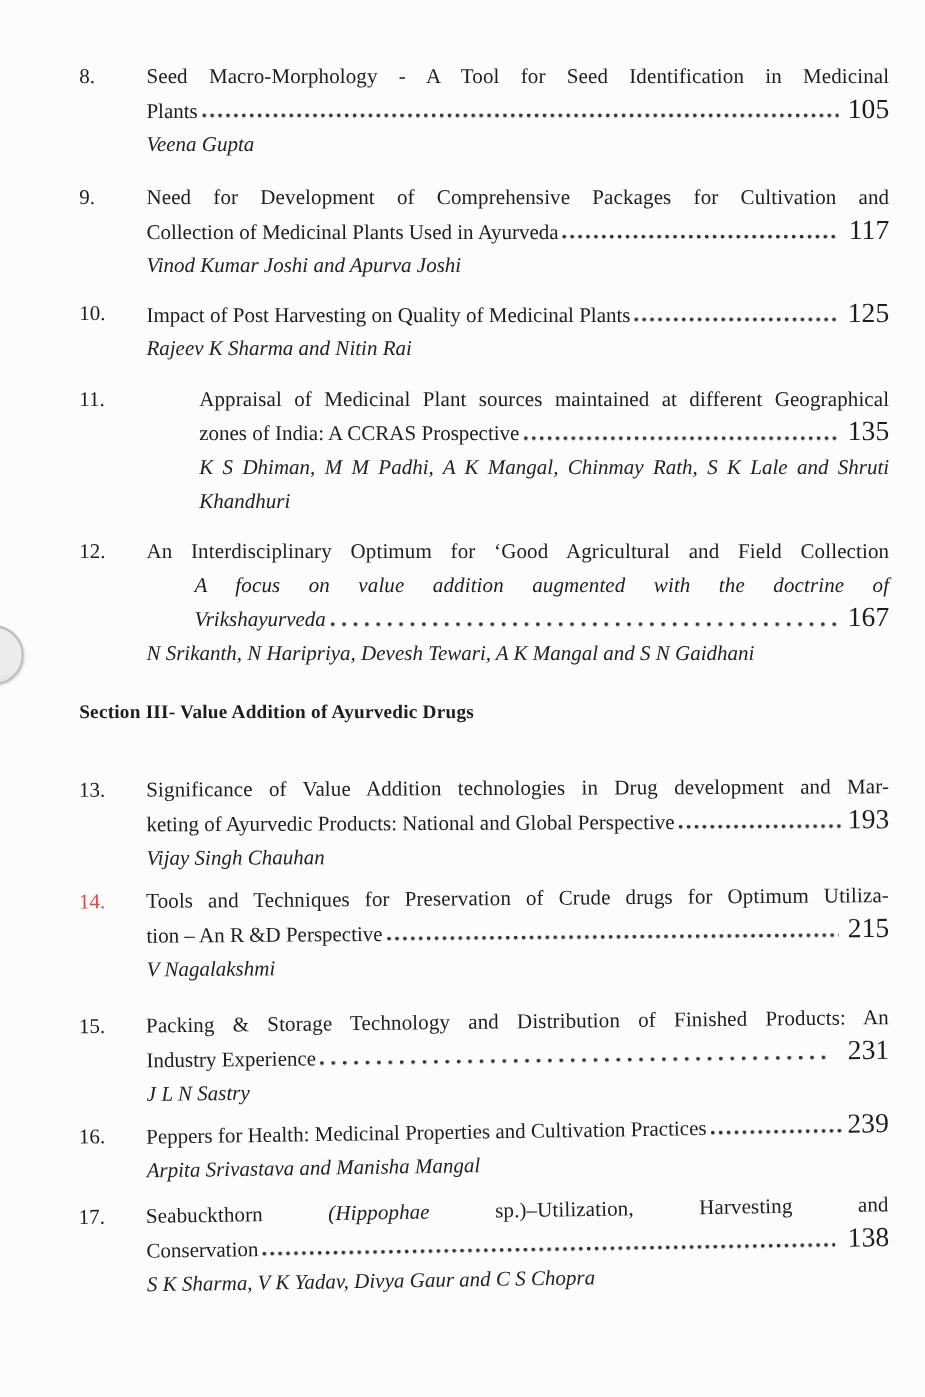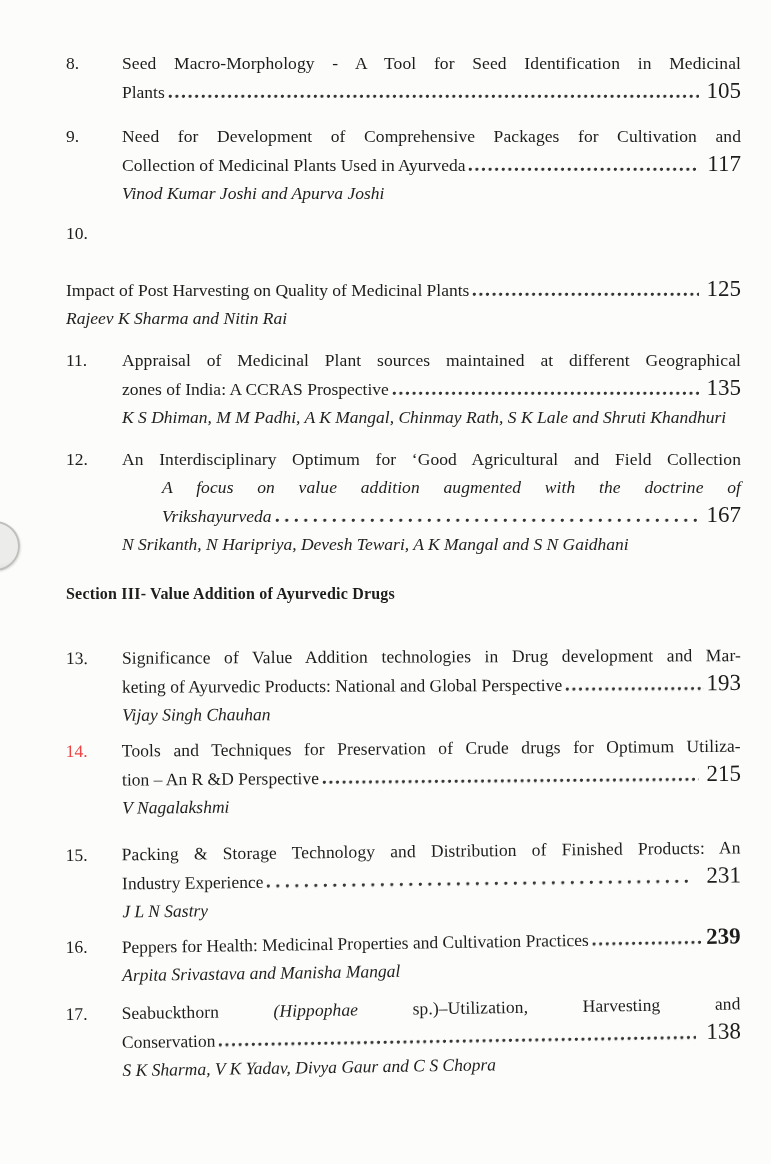--- a/index.html
+++ b/index.html
@@ -59,41 +59,42 @@
   .r4{transform:rotate(-0.9deg);transform-origin:0 50%;}
   .faded{color:#ef4444;}
   .punch-hole{
     position:absolute;left:-30px;top:521px;width:46px;height:46px;
     border-radius:50%;
     background:radial-gradient(circle at 60% 40%,#ececea 0 55%,#dcdcd9 80%,#cfcfcc 100%);
     border:2px solid #bfbfbb;
     box-shadow:1px 1px 2px rgba(0,0,0,.12);
   }
   
-  .e8{margin-bottom:16px;} .e9{margin-bottom:12px;} .e10{margin-bottom:14px;flex-direction:column;}
-  .e11{margin-bottom:14px;} .e12{margin-bottom:22px;}
+  .e8{margin-bottom:16px;} .e9{margin-bottom:12px;} .e10{margin-bottom:14px;}
+  .e11{margin-bottom:14px;gap:44px;} .e12{margin-bottom:22px;}
   .e13{margin-bottom:8px;} .e14{margin-bottom:19px;} .e15{margin-bottom:7px;}
   .e16{margin-bottom:10px;} .e17{margin-bottom:0;}
 </style>
 </head>
 <body>
 
 <div class="page">
 
   <div class="punch-hole"></div>
 
   <div class="entry e8">
     <div class="num">8.</div>
     <div class="body">
       <div class="tline">Seed Macro-Morphology - A Tool for Seed Identification in Medicinal</div>
       <div class="tail">
         <span class="tx">Plants</span>
         <span class="dots"></span>
         <span class="pg">105</span>
       </div>
+      <div class="authors">Veena Gupta</div>
     </div>
   </div>
 
   <div class="entry e9">
     <div class="num">9.</div>
     <div class="body">
       <div class="tline">Need for Development of Comprehensive Packages for Cultivation and</div>
       <div class="tail">
         <span class="tx">Collection of Medicinal Plants Used in Ayurveda</span>
         <span class="dots"></span>
@@ -184,21 +185,21 @@
       <div class="authors">J L N Sastry</div>
     </div>
   </div>
 
   <div class="entry e16 r4">
     <div class="num">16.</div>
     <div class="body">
       <div class="tail">
         <span class="tx">Peppers for Health: Medicinal Properties and Cultivation Practices</span>
         <span class="dots"></span>
-        <span class="pg" style="padding-left:0;font-weight:bold;">239</span>
+        <span class="pg" style="padding-left:0;">239</span>
       </div>
       <div class="authors">Arpita Srivastava and Manisha Mangal</div>
     </div>
   </div>
 
   <div class="entry e17 r4">
     <div class="num">17.</div>
     <div class="body">
       <div class="tline">
         <span>Seabuckthorn</span>

